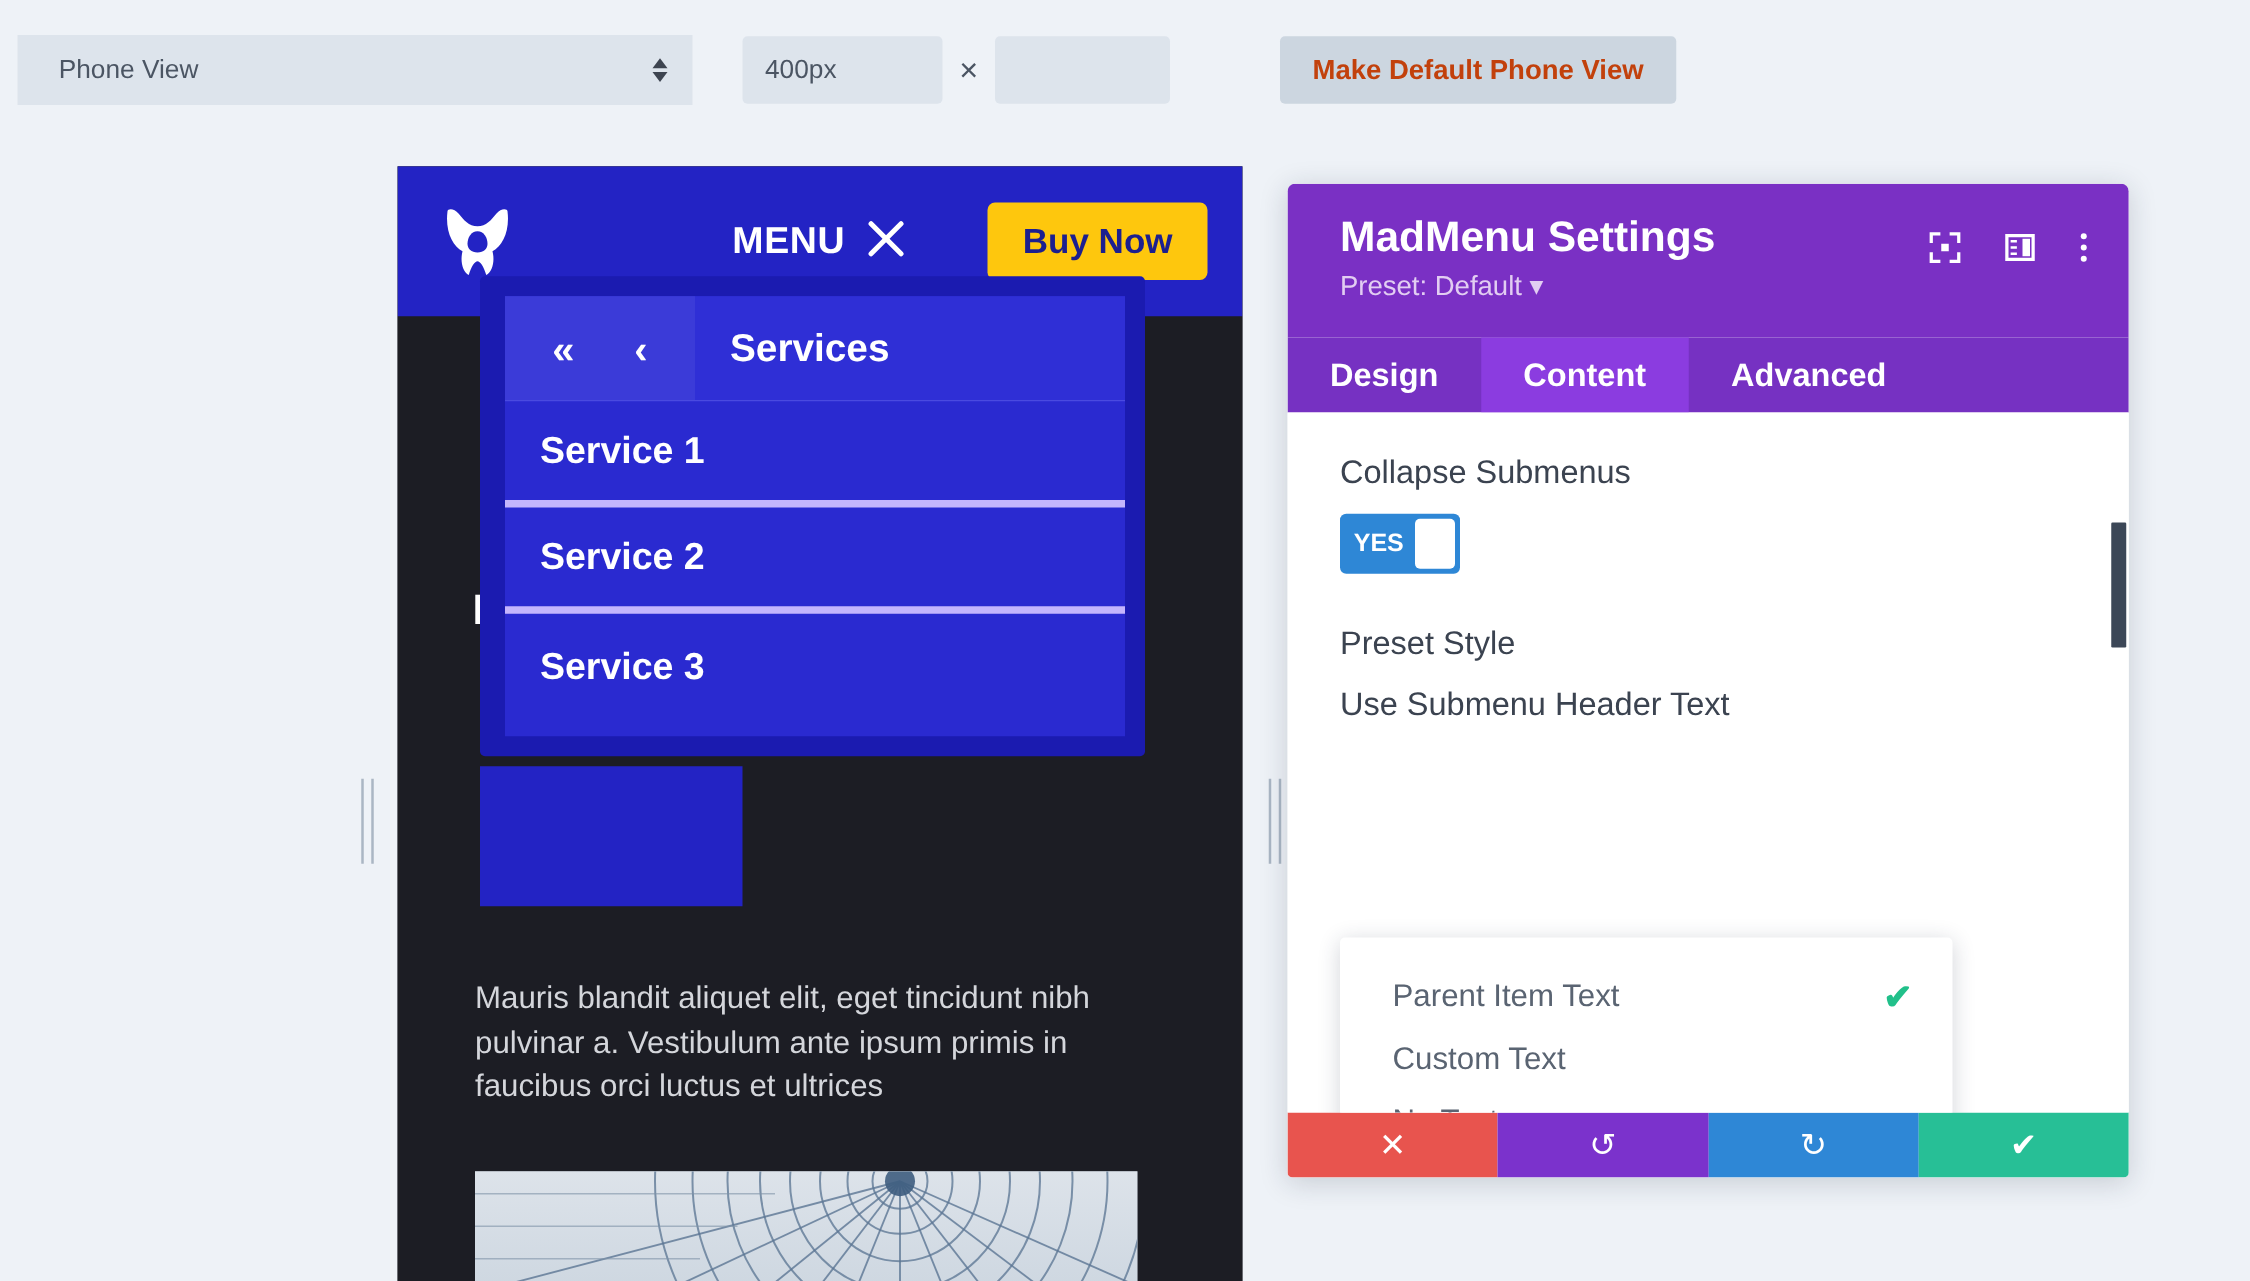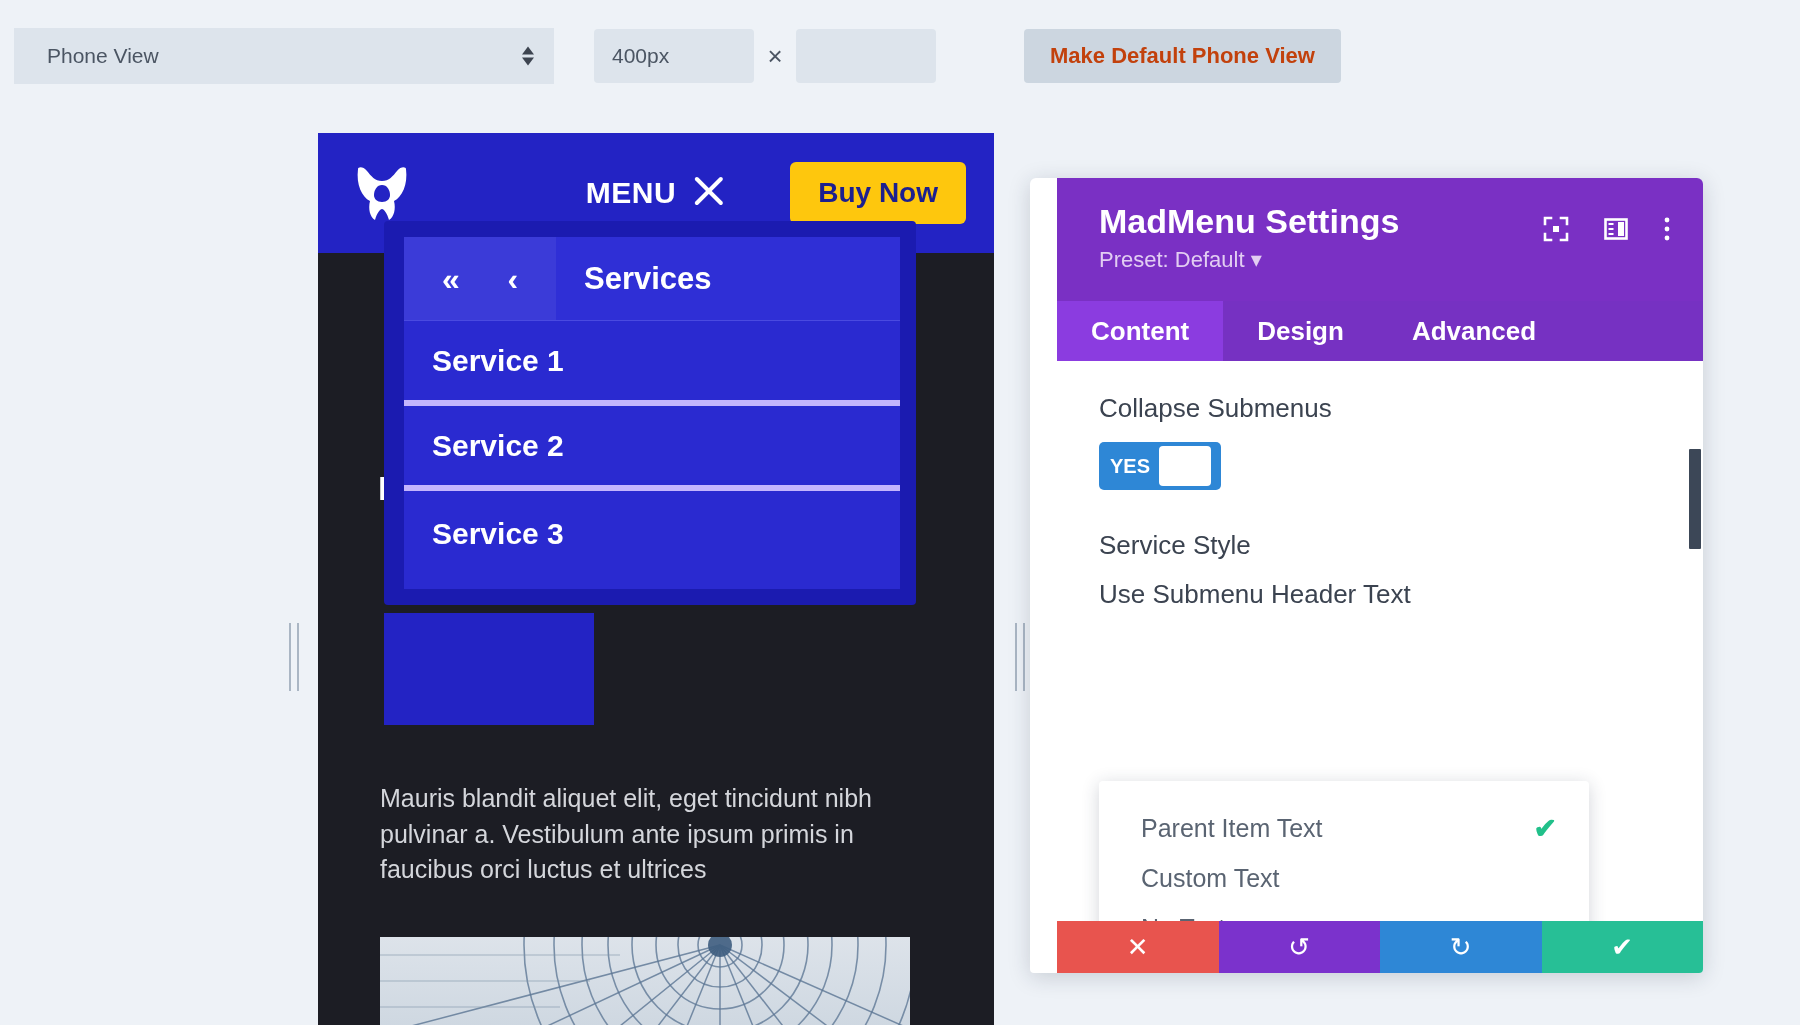--- a/index.html
+++ b/index.html
@@ -292,28 +292,27 @@
     height: 68px;
     background: #aab6c4;
   }
   .grip.left  { left: 281px; }
   .grip.right { left: 1007px; }
 
   
   .settings-modal {
     position: absolute;
     left: 1030px;
-    top: 178px;
+    top: 147px;
     width: 673px;
     height: 795px;
     border-radius: 6px 6px 4px 4px;
     overflow: hidden;
     box-shadow: 0 4px 22px rgba(30,40,60,0.18);
     background: #ffffff;
-    padding-left: 27px;
   }
   .modal-head {
     height: 123px;
     background: #7a30c4;
     padding: 22px 28px 0 42px;
     display: flex;
     align-items: flex-start;
   }
   .modal-head .titles { flex: 1; }
   .modal-title {
@@ -361,21 +360,21 @@
     background: #ffffff;
     padding: 32px 42px 0 42px;
     overflow: hidden;
   }
   .field-label {
     font-size: 26px;
     color: #3b4350;
     margin-bottom: 18px;
   }
   .toggle {
-    width: 122px;
+    width: 96px;
     height: 48px;
     background: #2e87d6;
     border-radius: 5px;
     display: flex;
     align-items: center;
     padding: 0 4px;
     margin-bottom: 40px;
   }
   .toggle .t-label {
     color: #ffffff;
@@ -620,34 +619,34 @@
         <svg viewBox="0 0 8 26" width="8" height="26">
           <circle cx="4" cy="4" r="2.4" fill="#ffffff"></circle>
           <circle cx="4" cy="13" r="2.4" fill="#ffffff"></circle>
           <circle cx="4" cy="22" r="2.4" fill="#ffffff"></circle>
         </svg>
       </span>
     </div>
   </div>
 
   <div class="tabs">
+    <button class="tab">Design</button>
     <button class="tab active">Content</button>
-    <button class="tab">Design</button>
     <button class="tab">Advanced</button>
   </div>
 
   <div class="modal-body">
 
     <div class="field-label">Collapse Submenus</div>
     <div class="toggle">
       <span class="t-label">YES</span>
       <span class="knob"></span>
     </div>
 
-    <div class="field-label">Service Style</div>
+    <div class="field-label">Preset Style</div>
 
     <div class="field-label">Use Submenu Header Text</div>
 
     <div class="dropdown-pop">
       <div class="dd-item">
         <span>Parent Item Text</span>
         <span class="check">✔</span>
       </div>
       <div class="dd-item">
         <span>Custom Text</span>

